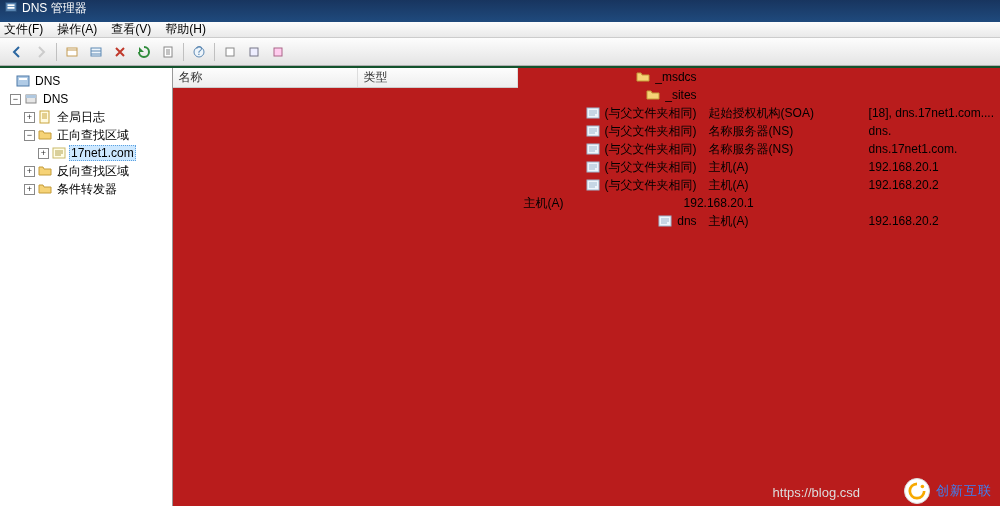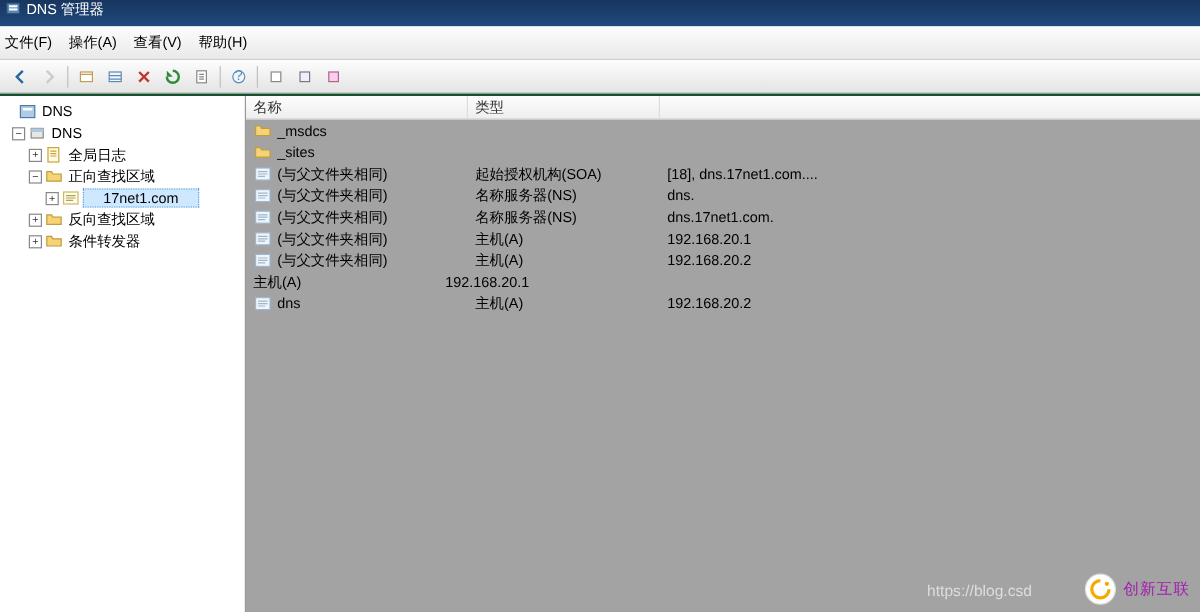--- a/index.html
+++ b/index.html
@@ -2,55 +2,55 @@
 <html><head>
 <meta charset="utf-8">
 <style>
 * { margin: 0; padding: 0; box-sizing: border-box; font-family: "SimSun", "Microsoft YaHei", Tahoma, sans-serif; font-size: 12px; }
 body { width: 1000px; height: 510px; overflow: hidden; background: #fff; position: relative; }
 
 .title-bar { height: 22px; background: linear-gradient(to bottom, #18355f, #1f4a7d); color: #fff; display: flex; align-items: flex-start; padding: 0 4px; gap: 4px; }
 .title-icon { width: 14px; height: 14px; display: flex; align-items: center; justify-content: center; }
 .title-text { font-size: 12px; }
 
-.menu-bar { height: 28px; background: linear-gradient(to bottom, #fdfdfd, #e9e9e9); display: flex; align-items: center; padding: 0 4px; gap: 14px; border-bottom: 1px solid #ccc; }
+.menu-bar { height: 16px; background: linear-gradient(to bottom, #fdfdfd, #e9e9e9); display: flex; align-items: center; padding: 0 4px; gap: 14px; border-bottom: 1px solid #ccc; }
 .menu-item { cursor: default; color: #000; }
 
 .toolbar { height: 28px; background: linear-gradient(to bottom, #fdfdfd, #e4e4e4); display: flex; align-items: center; padding: 0 6px; gap: 2px; border-bottom: 1px solid #b0b0b0; }
 .tb-btn { width: 22px; height: 22px; display: flex; align-items: center; justify-content: center; border: 1px solid transparent; border-radius: 2px; cursor: default; }
 .tb-sep { width: 1px; height: 18px; background: #c0c0c0; margin: 0 2px; }
 
 .content { display: flex; height: calc(100% - 70px); border-top: 2px solid #14532d; }
 .tree-panel { width: 205px; height: 100%; background: #fff; border-right: 1px solid #999; padding: 4px 2px; overflow: auto; }
-.list-panel { flex: 1; height: 100%; background: #a3a3a3; display: flex; flex-direction: column; }
+.list-panel { flex: 1; height: 100%; background: #b91c1c; display: flex; flex-direction: row; }
 
 .list-header { height: 20px; display: flex; background: linear-gradient(to bottom, #fdfdfd, #eeeeee); border-bottom: 1px solid #ccc; }
 .col-h { height: 100%; display: flex; align-items: center; padding: 0 6px; border-right: 1px solid #ddd; color: #333; }
 .c1 { width: 185px; }
 .c2 { width: 160px; }
 .c3 { flex: 1; }
 
 .list-body { flex: 1; overflow: auto; }
 .row { height: 18px; display: flex; align-items: center; }
-.cell { padding: 0 6px; white-space: nowrap; overflow: hidden; }
+.cell { padding: 0 6px; white-space: nowrap; overflow: hidden; justify-content: flex-end; }
 .cell.c1 { display: flex; align-items: center; gap: 4px; }
 
 .tree-row { height: 18px; display: flex; align-items: center; gap: 2px; white-space: nowrap; cursor: default; }
-.tree-row.selected .tlabel { background: #cde8ff; border: 1px dotted #5aa0e0; padding: 0 16px; }
+.tree-row.selected .tlabel { background: #cde8ff; border: 1px dotted #5aa0e0; padding: 0 1px; }
 .tlabel { padding: 0 2px; }
 .indent { display: inline-block; }
 .exp { width: 11px; height: 11px; border: 1px solid #888; background: #fff; display: flex; align-items: center; justify-content: center; font-size: 9px; line-height: 1; color: #333; cursor: pointer; }
 .exp-spacer { width: 11px; height: 11px; }
 
 .ico { width: 16px; height: 16px; display: inline-flex; align-items: center; justify-content: center; }
 .folder-ico svg, .server-ico svg, .dns-ico svg, .log-ico svg, .rec-ico svg { display: block; }
 
 .watermark { position: absolute; right: 8px; bottom: 6px; display: flex; align-items: center; gap: 6px; color: #bbb; pointer-events: none; }
 .wm-logo { width: 26px; height: 26px; border-radius: 50%; background: #fff; border: 1px solid #ddd; display:flex; align-items:center; justify-content:center; }
-.wm-text { font-size: 13px; color: #a21caf; letter-spacing: 1px; }
+.wm-text { font-size: 13px; color: #3b82f6; letter-spacing: 1px; }
 .wm-link { position:absolute; right: 140px; bottom: 10px; color:#ddd; font-size:13px; pointer-events:none; }
 </style>
 </head>
 <body>
 
 <div class="title-bar">
   <span class="title-icon">
     <svg width="14" height="14" viewBox="0 0 16 16">
         <rect x="2" y="3" width="12" height="10" fill="#5b87b5" stroke="#2a507c"></rect>
         <rect x="4" y="5" width="8" height="2" fill="#fff"></rect>

